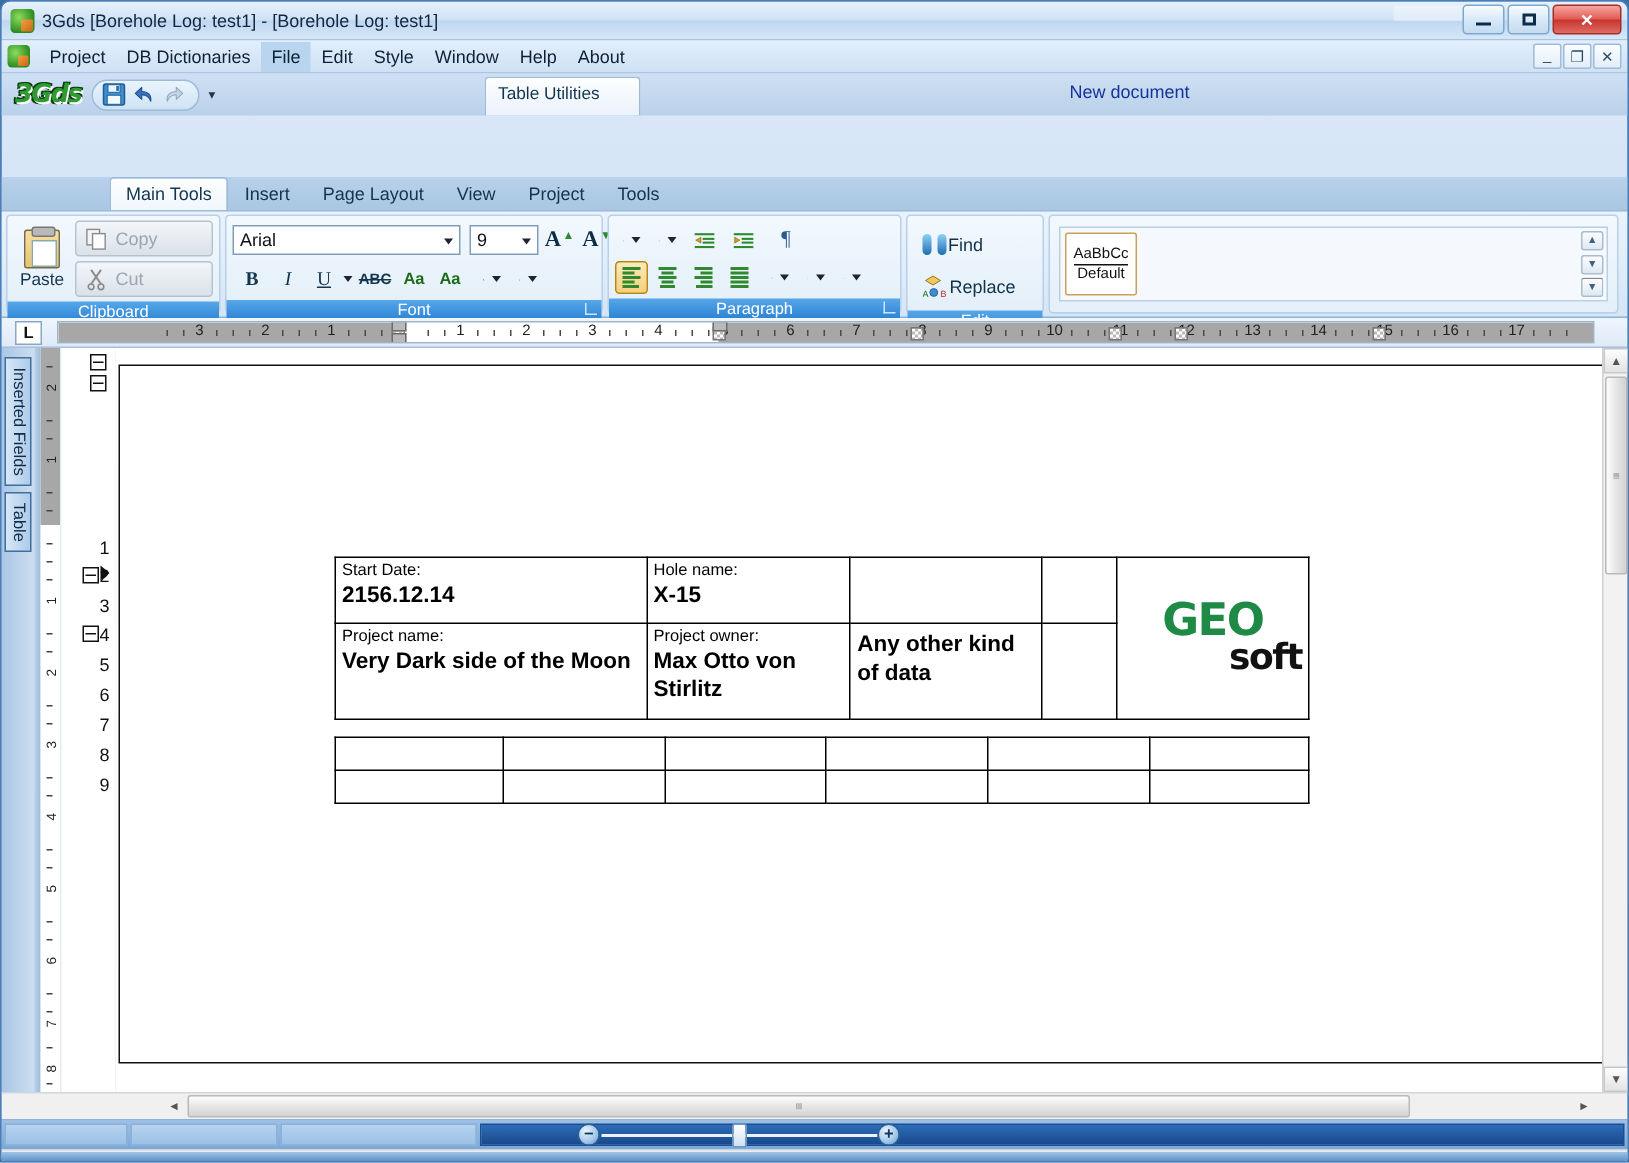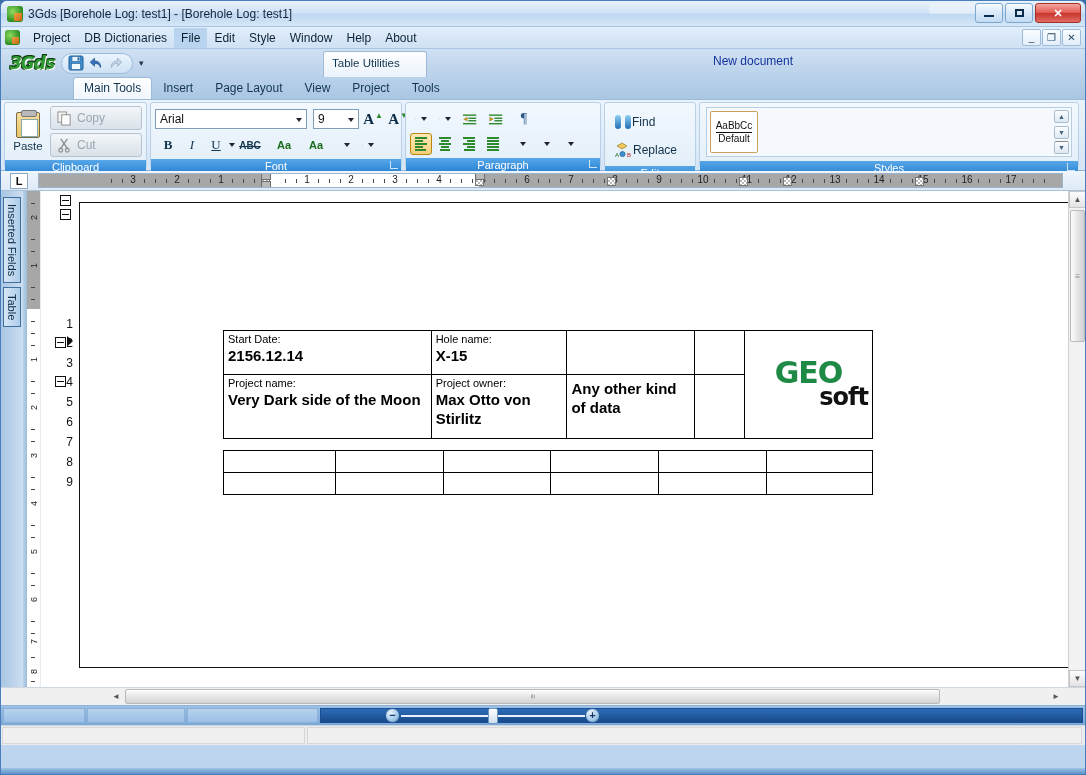--- a/index.html
+++ b/index.html
@@ -106,21 +106,21 @@
     background:linear-gradient(180deg,#fdfefe,#eaf2fb);
     border:1px solid #9dbbd8; border-bottom:none; border-radius:3px 3px 0 0;
     font-size:11.5px; color:#12354f; padding:5px 0 0 8px;
   }
   .newdoc { position:absolute; left:712px; top:5px; font-size:12px; color:#15349b; }
 
   
   .ribtabs {
     position:relative; height:22px;
     background:linear-gradient(180deg,#b9d1ea,#a9c6e3);
-    display:flex; align-items:flex-end; padding-left:72px;
+    display:flex; align-items:flex-end; padding-left:72px;margin-top:41px;
   }
   .rtab { font-size:12px; color:#12354f; padding:3px 11px 4px; }
   .rtab.sel {
     background:linear-gradient(180deg,#fdfefe,#f0f6fd);
     border:1px solid #9dbbd8; border-bottom:none; border-radius:3px 3px 0 0;
     margin-bottom:-1px; padding:3px 10px 5px;
   }
 
   
   .ribbon {
@@ -178,21 +178,21 @@
     width:46px;height:20px;border:1px solid #7f9db9;background:#fff;
     display:flex;align-items:center;padding-left:4px;font-size:12px;color:#111;
     position:relative; margin-left:3px;
   }
   .bigA { font-size:15px;font-weight:bold;font-family:"Liberation Serif",serif;color:#0c2b45; }
   .fbtn { width:22px;height:22px; }
   .bold { font-weight:bold;font-size:13px;font-family:"Liberation Serif",serif; }
   .ital { font-style:italic;font-size:13px;font-family:"Liberation Serif",serif; }
   .und  { text-decoration:underline;font-size:13px;font-family:"Liberation Serif",serif; }
   .strk { text-decoration:line-through;font-size:10px;font-weight:bold; }
-  .aa { font-size:11px; color:#1b6b1b; font-weight:bold;margin-left:8px; }
+  .aa { font-size:11px; color:#1b6b1b; font-weight:bold; }
   .aligni { width:18px;height:14px;display:flex;flex-direction:column;justify-content:space-between; }
   .aligni span { height:2px;background:#2f8a2f;display:block; }
 
   
   .ebtn {
     width:84px;height:26px;display:flex;align-items:center;gap:1px;padding-left:5px;
     border:1px solid transparent;border-radius:3px;font-size:12px;color:#11314a;
   }
   .binoc { width:16px;height:14px;position:relative; }
   .binoc:before,.binoc:after{
@@ -663,24 +663,20 @@
           <div class="style-item">
             <span class="samp">AaBbCc</span>
             <span>Default</span>
           </div>
           <div class="stylescroll">
             <div class="ssb">▲</div>
             <div class="ssb">▼</div>
             <div class="ssb" style="border-top:1px solid #888">▼</div>
           </div>
         </div>
-      </div>
-      <div class="grp-label">
-        <span>Styles</span>
-        <span class="dlg"></span>
       </div>
     </div>
   </div>
 
   <div class="rulerrow">
     <div class="tabsel">L</div>
     <div class="ruler">
       <div class="rul-seg" style="left:0;width:224px"></div>
       <div class="rul-seg" style="left:440px;right:0"></div>
 

